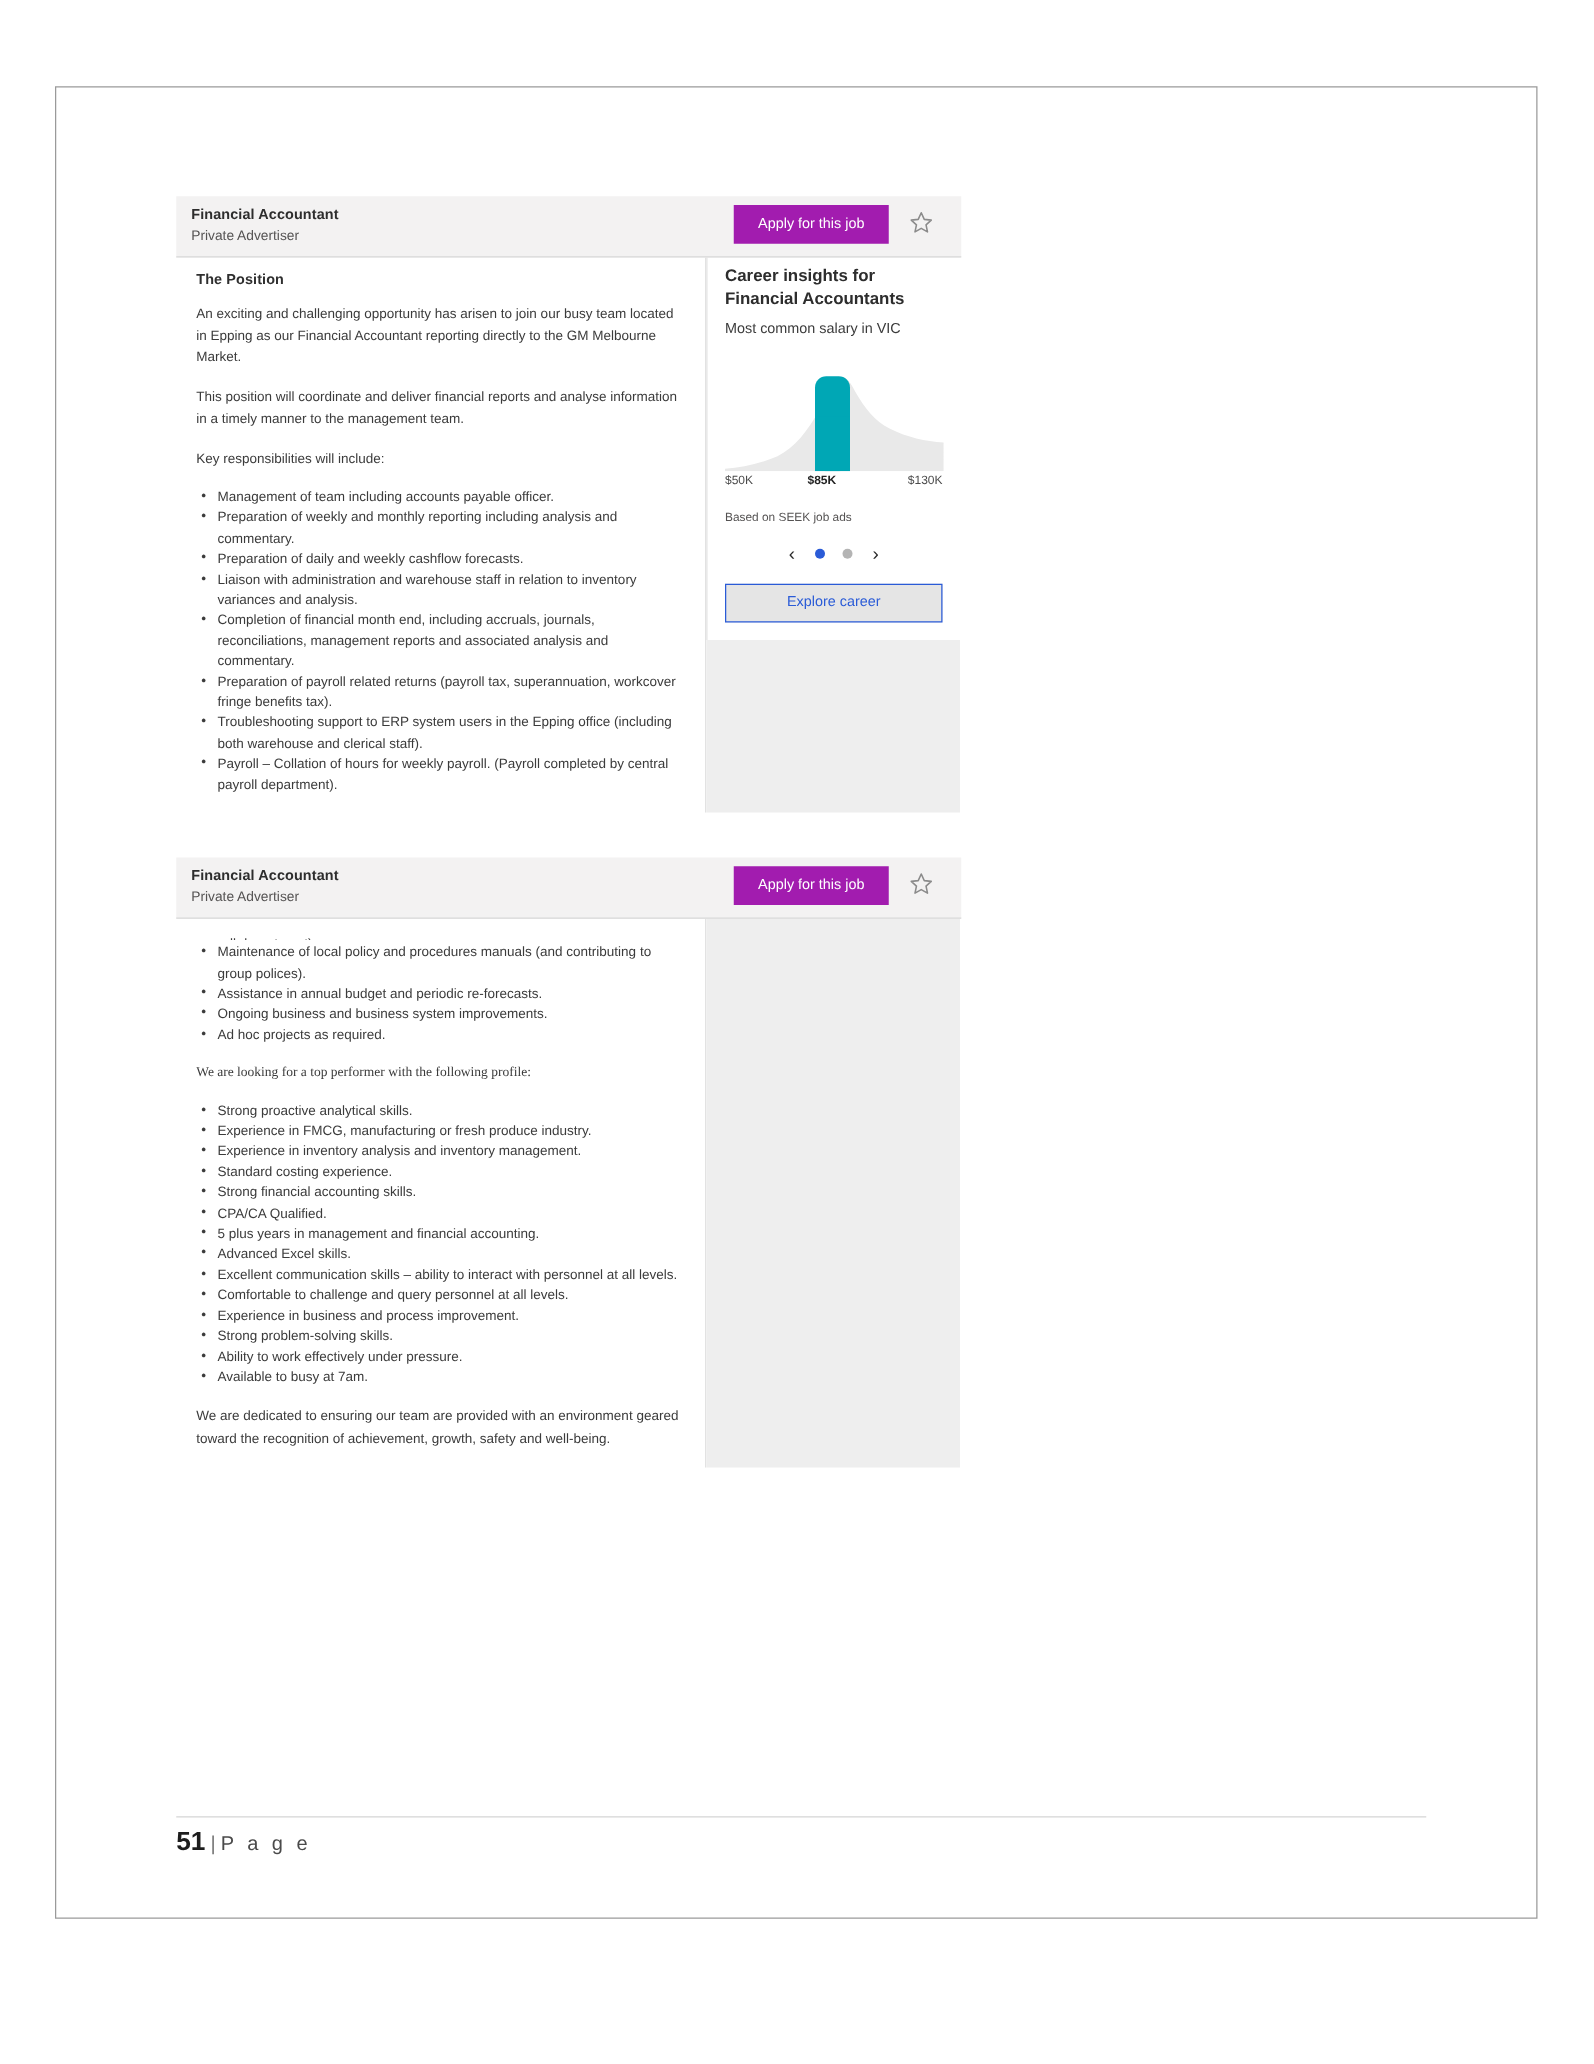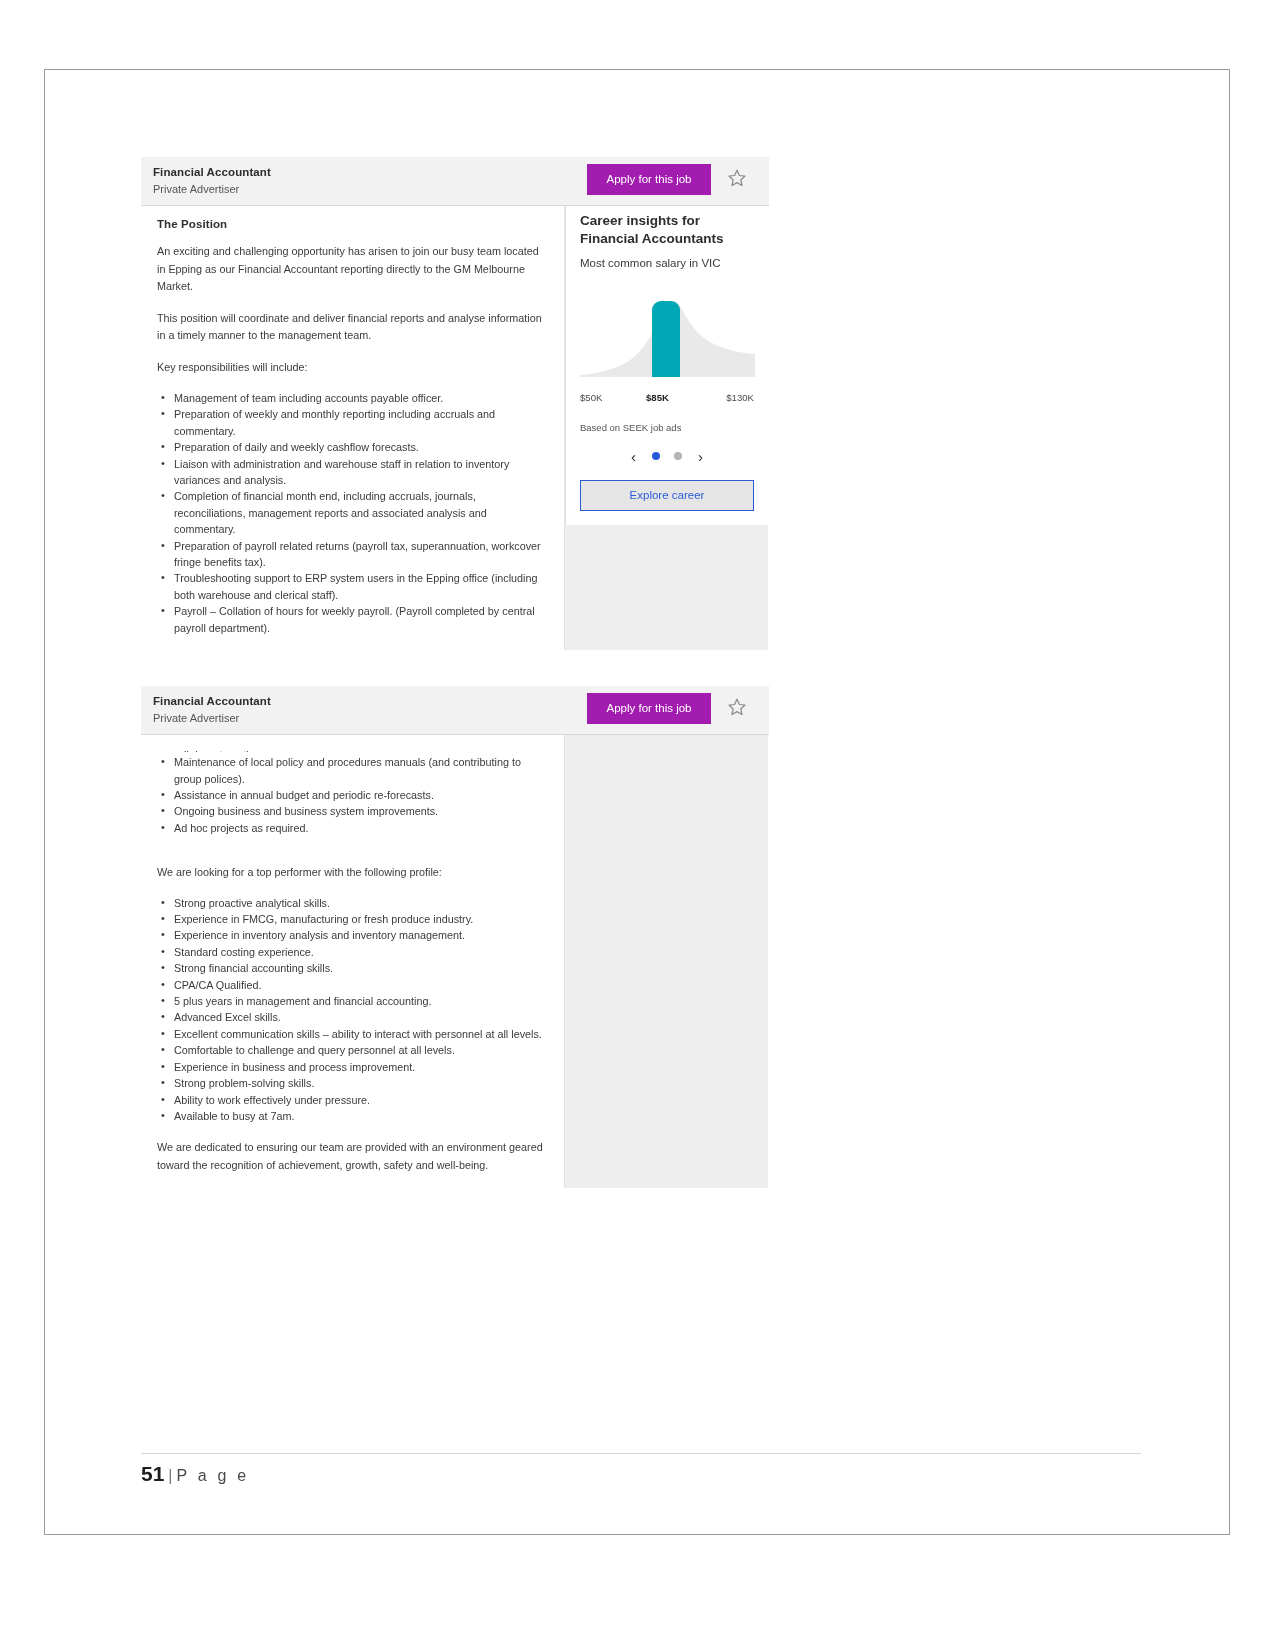--- a/index.html
+++ b/index.html
@@ -179,21 +179,21 @@
   .chart-wrap {
     position: relative;
     height: 84px;
     margin-top: 22px;
   }
   .chart-wrap svg { display: block; }
 
   .chart-ticks {
     position: relative;
     height: 14px;
-    margin-top: 15px;
+    margin-top: 2px;
   }
   .tick {
     position: absolute;
     font-size: 9.6px;
     color: #4b4b4b;
     white-space: nowrap;
   }
   .tick.mid { font-weight: bold; color: #232323; }
   .tick.lo { left: 0; }
   .tick.mid { left: 66px; }
@@ -302,21 +302,21 @@
 
       <div class="job-body">
 
         <div class="desc-col">
           <div class="sec-heading">The Position</div>
           <p class="para">An exciting and challenging opportunity has arisen to join our busy team located in Epping as our Financial Accountant reporting directly to the GM Melbourne Market.</p>
           <p class="para">This position will coordinate and deliver financial reports and analyse information in a timely manner to the management team.</p>
           <p class="para">Key responsibilities will include:</p>
           <ul class="bullets">
             <li>Management of team including accounts payable officer.</li>
-            <li>Preparation of weekly and monthly reporting including accruals and commentary.</li>
+            <li>Preparation of weekly and monthly reporting including analysis and commentary.</li>
             <li>Preparation of daily and weekly cashflow forecasts.</li>
             <li>Liaison with administration and warehouse staff in relation to inventory variances and analysis.</li>
             <li>Completion of financial month end, including accruals, journals, reconciliations, management reports and associated analysis and commentary.</li>
             <li>Preparation of payroll related returns (payroll tax, superannuation, workcover fringe benefits tax).</li>
             <li>Troubleshooting support to ERP system users in the Epping office (including both warehouse and clerical staff).</li>
             <li>Payroll – Collation of hours for weekly payroll. (Payroll completed by central payroll department).</li>
           </ul>
         </div>
 
         <div class="aside-col">
@@ -376,21 +376,21 @@
 
         <div class="desc-col">
           <div class="trunc-line">payroll department).</div>
           <ul class="bullets" style="margin-top:2px;">
             <li>Maintenance of local policy and procedures manuals (and contributing to group polices).</li>
             <li>Assistance in annual budget and periodic re-forecasts.</li>
             <li>Ongoing business and business system improvements.</li>
             <li>Ad hoc projects as required.</li>
           </ul>
 
-          <p class="para" style="margin-top:28px;margin-bottom:13px;">We are looking for a top performer with the following profile:</p>
+          <p class="para" style="margin-top:14px;margin-bottom:13px;font-family:Liberation Serif, serif;">We are looking for a top performer with the following profile:</p>
 
           <ul class="bullets">
             <li>Strong proactive analytical skills.</li>
             <li>Experience in FMCG, manufacturing or fresh produce industry.</li>
             <li>Experience in inventory analysis and inventory management.</li>
             <li>Standard costing experience.</li>
             <li>Strong financial accounting skills.</li>
             <li>CPA/CA Qualified.</li>
             <li>5 plus years in management and financial accounting.</li>
             <li>Advanced Excel skills.</li>

